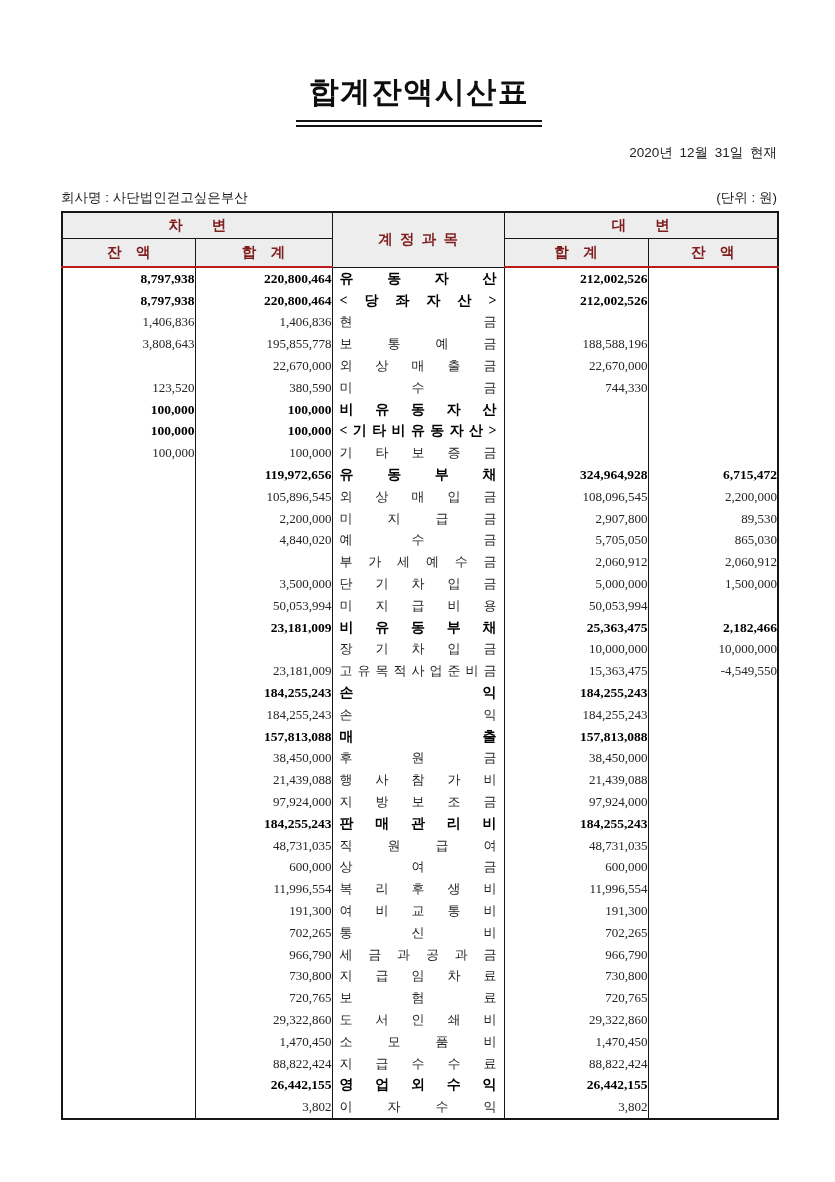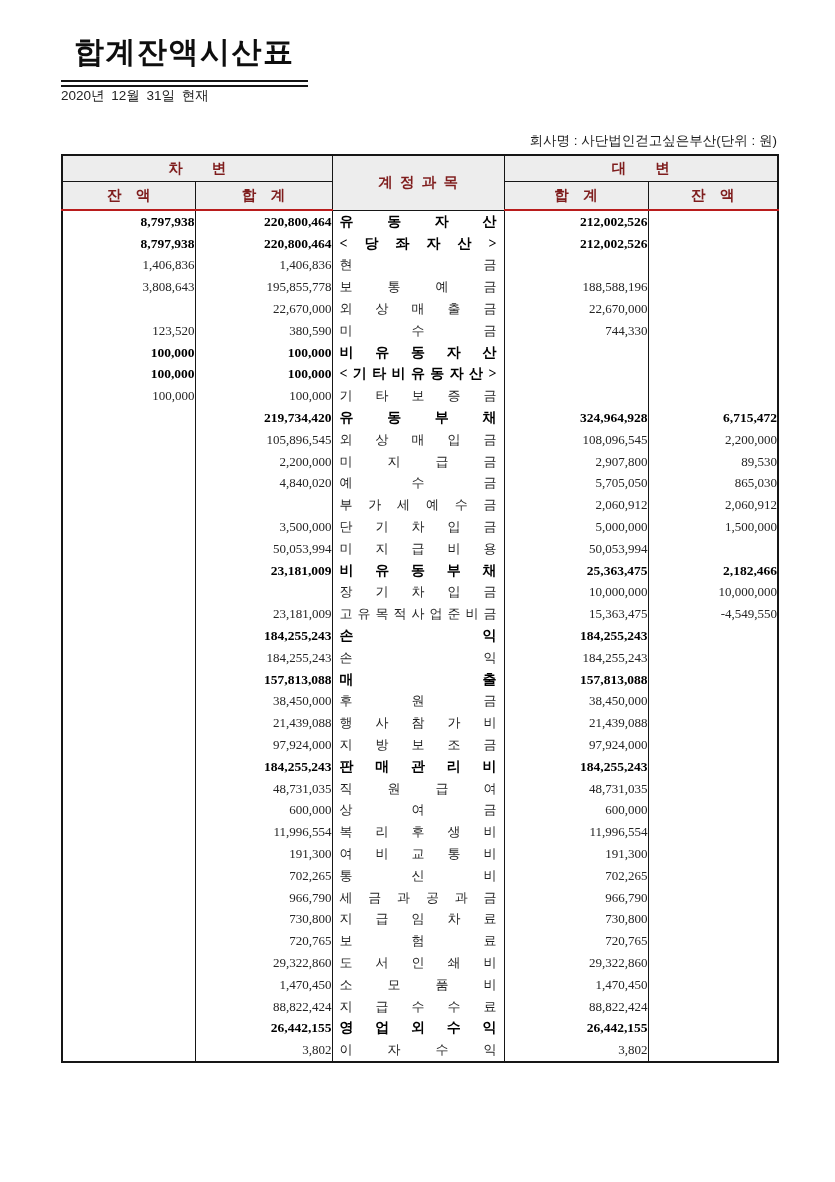--- a/index.html
+++ b/index.html
@@ -13,41 +13,43 @@
     position: relative;
     font-family: "Liberation Sans", sans-serif;
     color: #1a1a1a;
     -webkit-font-smoothing: antialiased;
   }
   .content {
     width: 716px;
     margin-left: 61px;
   }
   .title-wrap {
-    padding-top: 32px;
+    text-align: center;
+    padding-top: 72px;
   }
   .doc-title {
     display: inline-block;
     margin: 0;
     font-family: "Liberation Sans", sans-serif;
     font-size: 30px;
     font-weight: 800;
     letter-spacing: 1.5px;
     color: #0e0e0e;
     padding: 0 13px 7px 13px;
     border-bottom: 7px double #141414;
   }
   .report-date {
-    text-align: left;
+    text-align: right;
+    margin-top: 17px;
     font-size: 13.5px;
     color: #222;
   }
   .meta-row {
     display: flex;
-    justify-content: flex-end;
+    justify-content: space-between;
     align-items: flex-end;
     margin-top: 27px;
     margin-bottom: 4px;
     font-size: 13.5px;
     color: #1c1c1c;
   }
   table.tb {
     width: 716px;
     table-layout: fixed;
     border-collapse: collapse;
@@ -272,21 +274,21 @@
               <span>보</span>
               <span>증</span>
               <span>금</span>
             </div>
           </td>
           <td class="num"></td>
           <td class="num"></td>
         </tr>
         <tr class="bold">
           <td class="num"></td>
-          <td class="num">219,734,420</td>
+          <td class="num">119,972,656</td>
           <td>
             <div class="acct">
               <span>유</span>
               <span>동</span>
               <span>부</span>
               <span>채</span>
             </div>
           </td>
           <td class="num">324,964,928</td>
           <td class="num">6,715,472</td>

